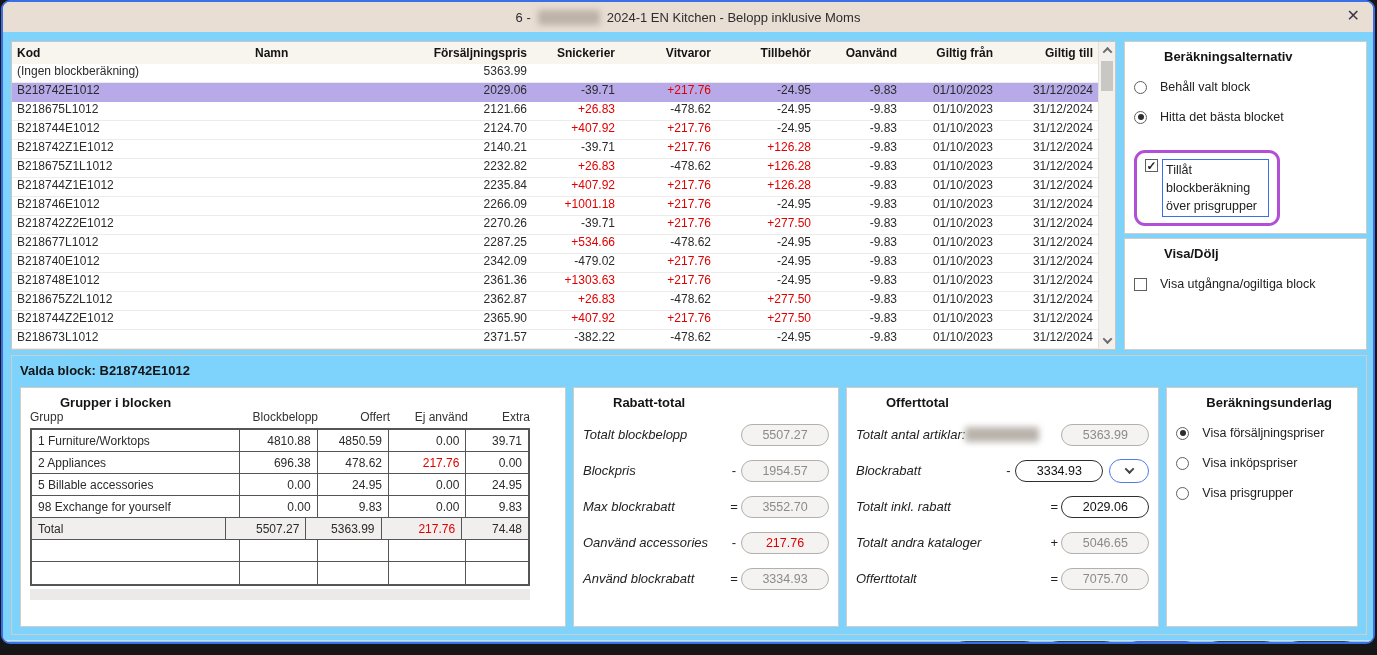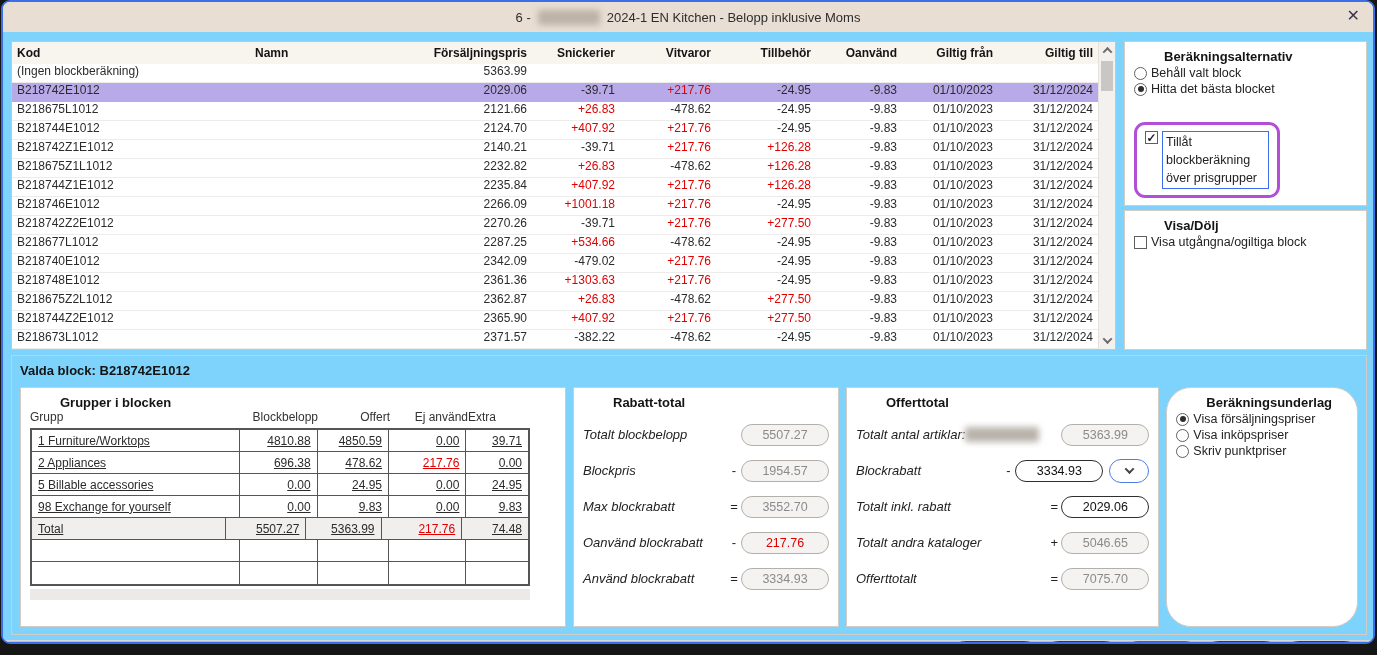--- a/index.html
+++ b/index.html
@@ -41,48 +41,48 @@
   .sb-btn { width:16px; height:17px; display:flex; align-items:center; justify-content:center; }
   .chev { width:7px; height:7px; border-left:2px solid #6b6b6b; border-top:2px solid #6b6b6b; }
   .chev.up { transform:rotate(45deg) translate(1px,1px); }
   .chev.down { transform:rotate(225deg) translate(1px,1px); }
   .sb-thumb { width:12px; height:30px; background:#c9c7c4; margin-top:2px; }
   .sb-space { flex:1; }
   
   .right-col { flex:0 0 243px; display:flex; flex-direction:column; gap:4px; }
   .gbox { border:1px solid #d2ccc5; background:#fff; padding:7px 9px; }
   .gbox-title { font-weight:bold; font-size:13px; color:#141414;margin-left:30px; }
-  .opt-row { display:flex; align-items:center; gap:4px; margin-top:2px;text-align:right; }
+  .opt-row { display:flex; align-items:center; gap:13px; margin-top:16px;text-align:right; }
   .radio { width:13px; height:13px; border:1px solid #5f5f5f; border-radius:50%; background:#fff; flex:0 0 13px; position:relative; }
   .radio.checked::after { content:""; position:absolute; left:2.5px; top:2.5px; width:6px; height:6px; border-radius:50%; background:#2e2e2e; }
   .checkbox { width:13px; height:13px; border:1px solid #5f5f5f; background:#fff; flex:0 0 13px;
               display:flex; align-items:center; justify-content:center; font-size:12px; font-weight:bold; color:#222; line-height:1; }
   .opt-label { font-size:12.5px; color:#222; }
   .hl-wrap { margin-top:26px; }
   .purple-box { border:3px solid #b24fd6; border-radius:11px; padding:6px 8px; width:146px; display:flex; gap:4px; align-items:flex-start; }
   .focus-label { border:1px solid #3a6fe8; padding:1px 3px; font-size:12.5px; color:#222; width:122px; line-height:1.45; }
   .box-calc { flex:0 0 158px; }
   .box-show { flex:1; }
   
   .bottom-section { margin-top:5px; border:1px solid #d2ccc5; flex:0 0 253px; padding:7px 8px; }
   .valda { font-weight:bold; font-size:13px; color:#141414; }
   .bottom-row { display:flex; gap:7px; margin-top:9px; height:240px; }
   .box-groups { flex:0 0 546px; display:flex; flex-direction:column; }
   .box-rabatt { flex:0 0 266px; }
   .box-offert { flex:0 0 282px; }
-  .box-under  { flex:1;border-radius:25px; }
+  .box-under  { flex:1; }
   
   .g-head { display:flex; margin-top:0; color:#333; }
   .gc0{width:210px; text-align:left;} .gc1{width:78px; text-align:right;}
-  .gc2{width:72px; text-align:right;} .gc3{width:78px; text-align:right;} .gc4{width:62px; text-align:left;}
+  .gc2{width:72px; text-align:right;} .gc3{width:78px; text-align:right;} .gc4{width:62px; text-align:right;}
   .g-table { margin-top:4px; border:2px solid #555; border-bottom-width:2px; width:500px; }
   .g-row { display:flex; height:22px; border-bottom:1px solid #555; }
   .g-row:last-child { border-bottom:none; }
   .g-row.total { background:#f1efed;gap:8px; }
-  .g-cell { border-right:1px solid #555; display:flex; align-items:center; padding:0 6px; overflow:hidden; white-space:nowrap;text-decoration:underline; }
+  .g-cell { border-right:1px solid #555; display:flex; align-items:center; padding:0 6px; overflow:hidden; white-space:nowrap; }
   .g-cell:last-child { border-right:none; }
   .g-cell.num { justify-content:flex-end; }
   .hscroll { width:500px; height:11px; background:#eceae8; margin-top:3px; }
   
   .v-line { display:flex; align-items:center; margin-top:13px; height:23px; }
   .v-label { flex:1; font-size:13px; color:#222; white-space:nowrap;font-style:italic; }
   .v-op { width:14px; text-align:center; color:#222; font-size:13px; }
   .pill {
     width:88px; height:22px; border-radius:11px; display:flex; align-items:center; justify-content:center;
     font-size:12.5px; border:1px solid #b3b0ab; background:#f4f3f1; color:#8b8b8b;
@@ -428,21 +428,21 @@
                 <div class="v-label">Blockpris</div>
                 <div class="v-op">-</div>
                 <div class="pill">1954.57</div>
               </div>
               <div class="v-line">
                 <div class="v-label">Max blockrabatt</div>
                 <div class="v-op">=</div>
                 <div class="pill">3552.70</div>
               </div>
               <div class="v-line">
-                <div class="v-label">Oanvänd blockrabatt</div>
+                <div class="v-label">Oanvänd accessories</div>
                 <div class="v-op">-</div>
                 <div class="pill redv">217.76</div>
               </div>
               <div class="v-line">
                 <div class="v-label">Använd blockrabatt</div>
                 <div class="v-op">=</div>
                 <div class="pill">3334.93</div>
               </div>
             </div>
         </div>
@@ -488,21 +488,21 @@
               <div class="opt-row">
                 <div class="radio checked"></div>
                 <div class="opt-label">Visa försäljningspriser</div>
               </div>
               <div class="opt-row">
                 <div class="radio"></div>
                 <div class="opt-label">Visa inköpspriser</div>
               </div>
               <div class="opt-row">
                 <div class="radio"></div>
-                <div class="opt-label">Skriv punktpriser</div>
+                <div class="opt-label">Visa prisgrupper</div>
               </div>
             </div>
         </div>
       </div>
     </div>
 
     <div class="footer" id="footer-buttons">
         <button class="btn">Beräkning</button>
         <button class="btn">Skriv ut</button>
         <button class="btn primary">OK</button>

